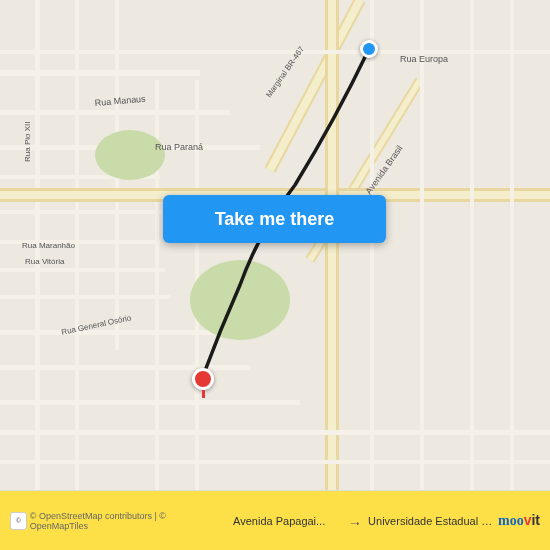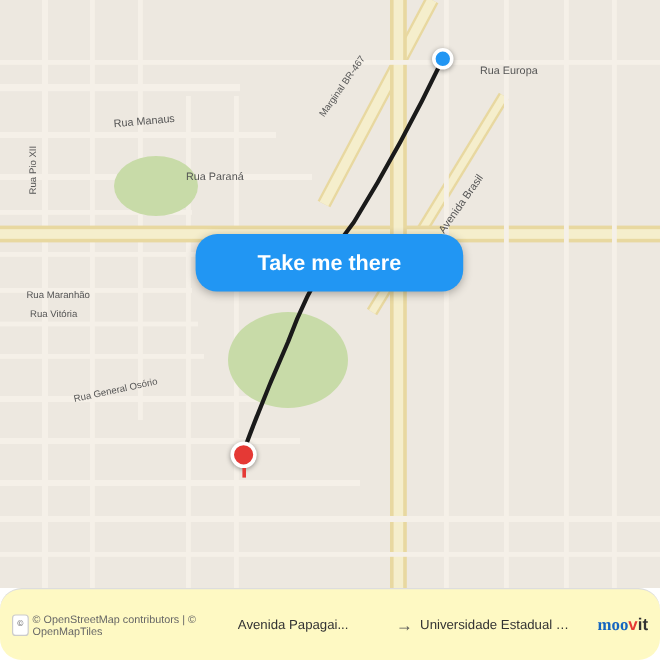--- a/index.html
+++ b/index.html
@@ -29,21 +29,21 @@
     
     #take-me-there-btn {
       position: absolute;
       top: 195px;
       left: 163px;
       width: 223px;
       height: 48px;
       background-color: #2196F3;
       color: white;
       border: none;
-      border-radius: 18px;
+      border-radius: 6px;
       font-size: 18px;
       font-weight: bold;
       cursor: pointer;
       display: flex;
       align-items: center;
       justify-content: center;
       box-shadow: 0 2px 8px rgba(0,0,0,0.3);
     }
 
     
@@ -82,27 +82,26 @@
       width: 3px;
       height: 8px;
       background: #e53935;
     }
 
     
     #bottom-bar {
       position: relative;
       width: 550px;
       height: 60px;
-      background: #fef9c3;
+      background: #fde047;
       border-top: 1px solid #ddd;
       display: flex;
       align-items: center;
       padding: 0 10px;
-      gap: 22px;
-      border-radius: 18px;
+      gap: 4px;
     }
 
     .attribution {
       font-size: 9px;
       color: #666;
       display: flex;
       align-items: center;
       gap: 3px;
     }
 
@@ -124,21 +123,21 @@
       display: flex;
       align-items: center;
       flex: 1;
       gap: 0;
       font-size: 11px;
       color: #333;
     }
 
     .route-from {
       flex: 1;
-      text-align: left;
+      text-align: center;
       font-size: 11px;
       color: #333;
       white-space: nowrap;
       overflow: hidden;
       text-overflow: ellipsis;
     }
 
     .route-arrow {
       color: #555;
       font-size: 14px;

